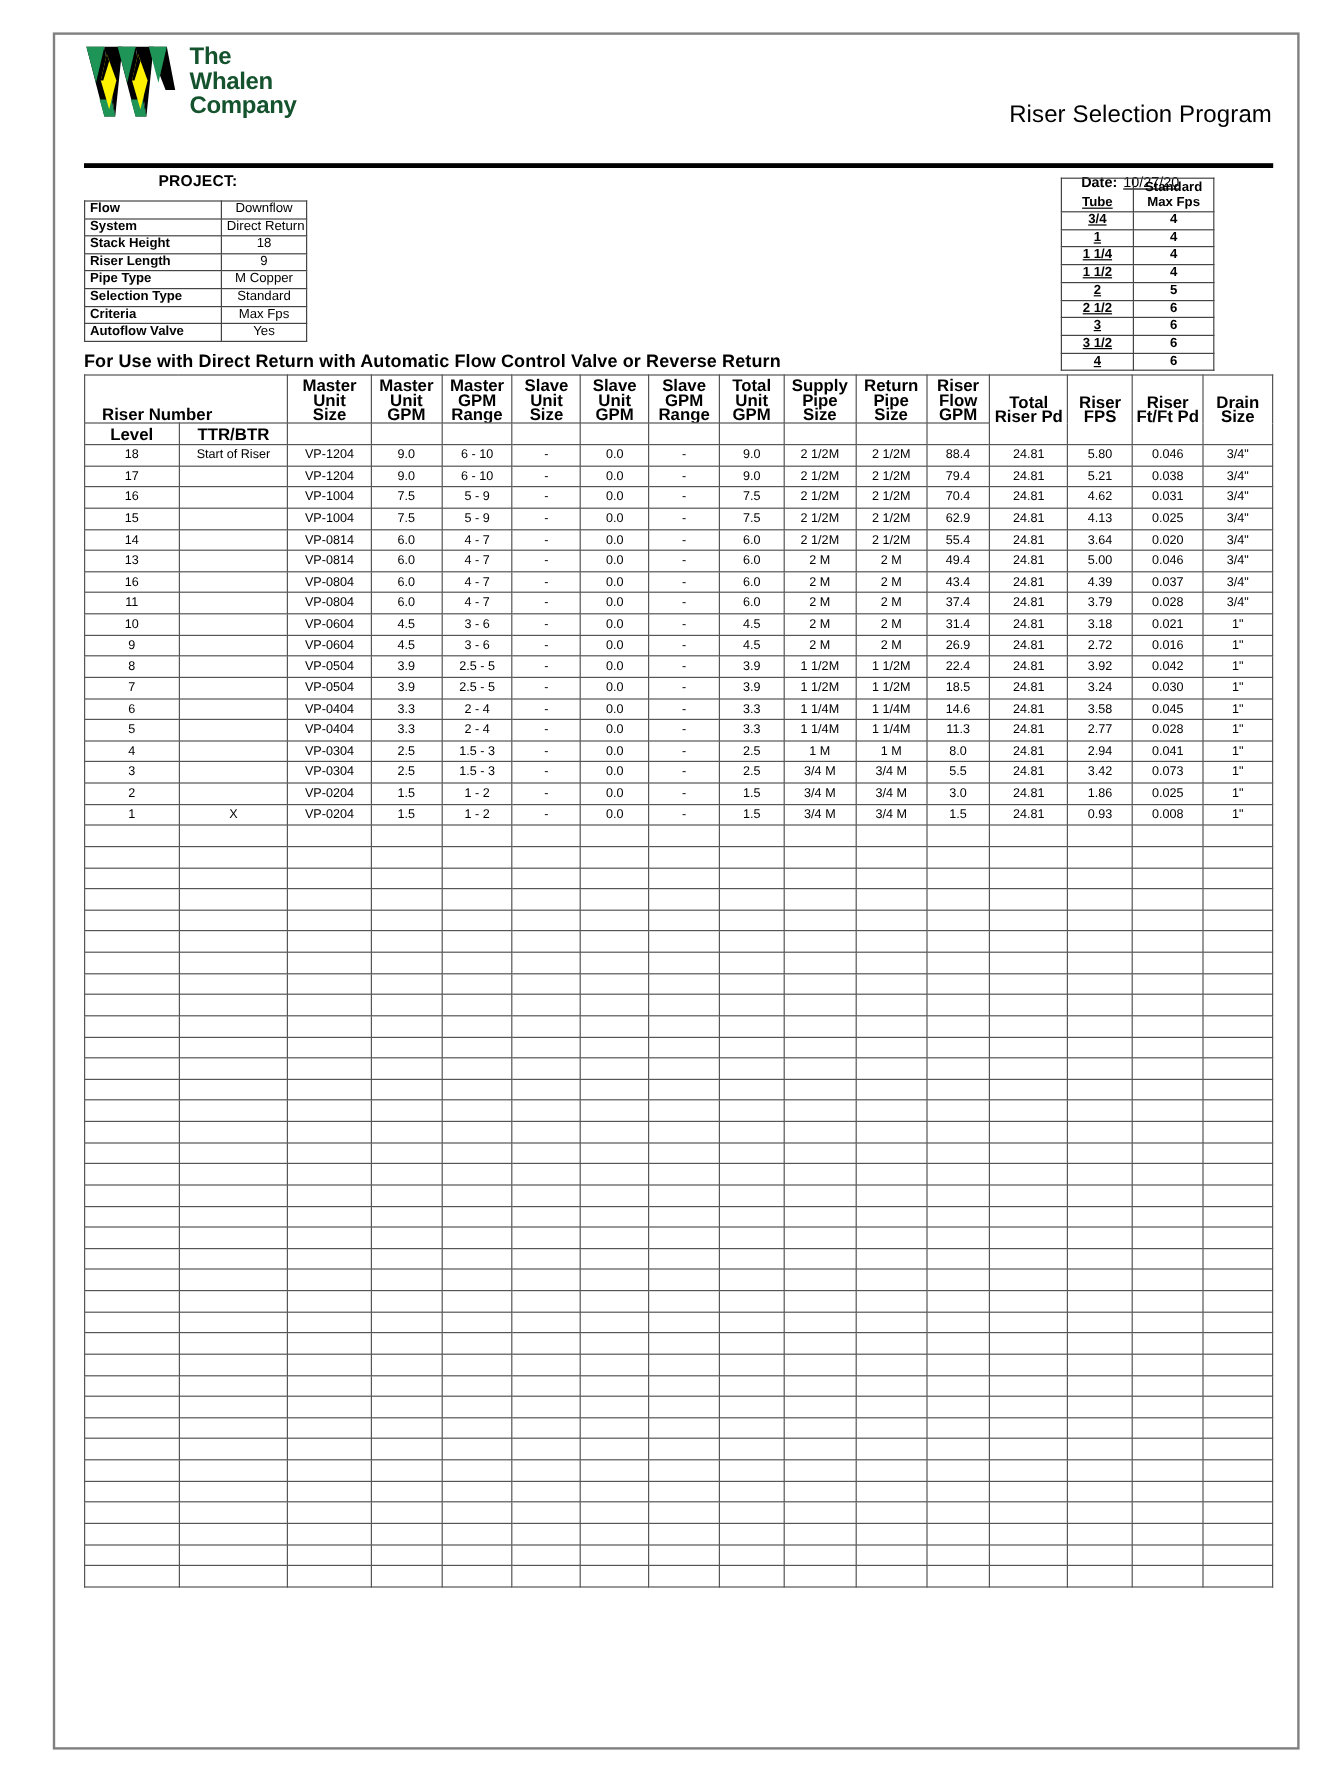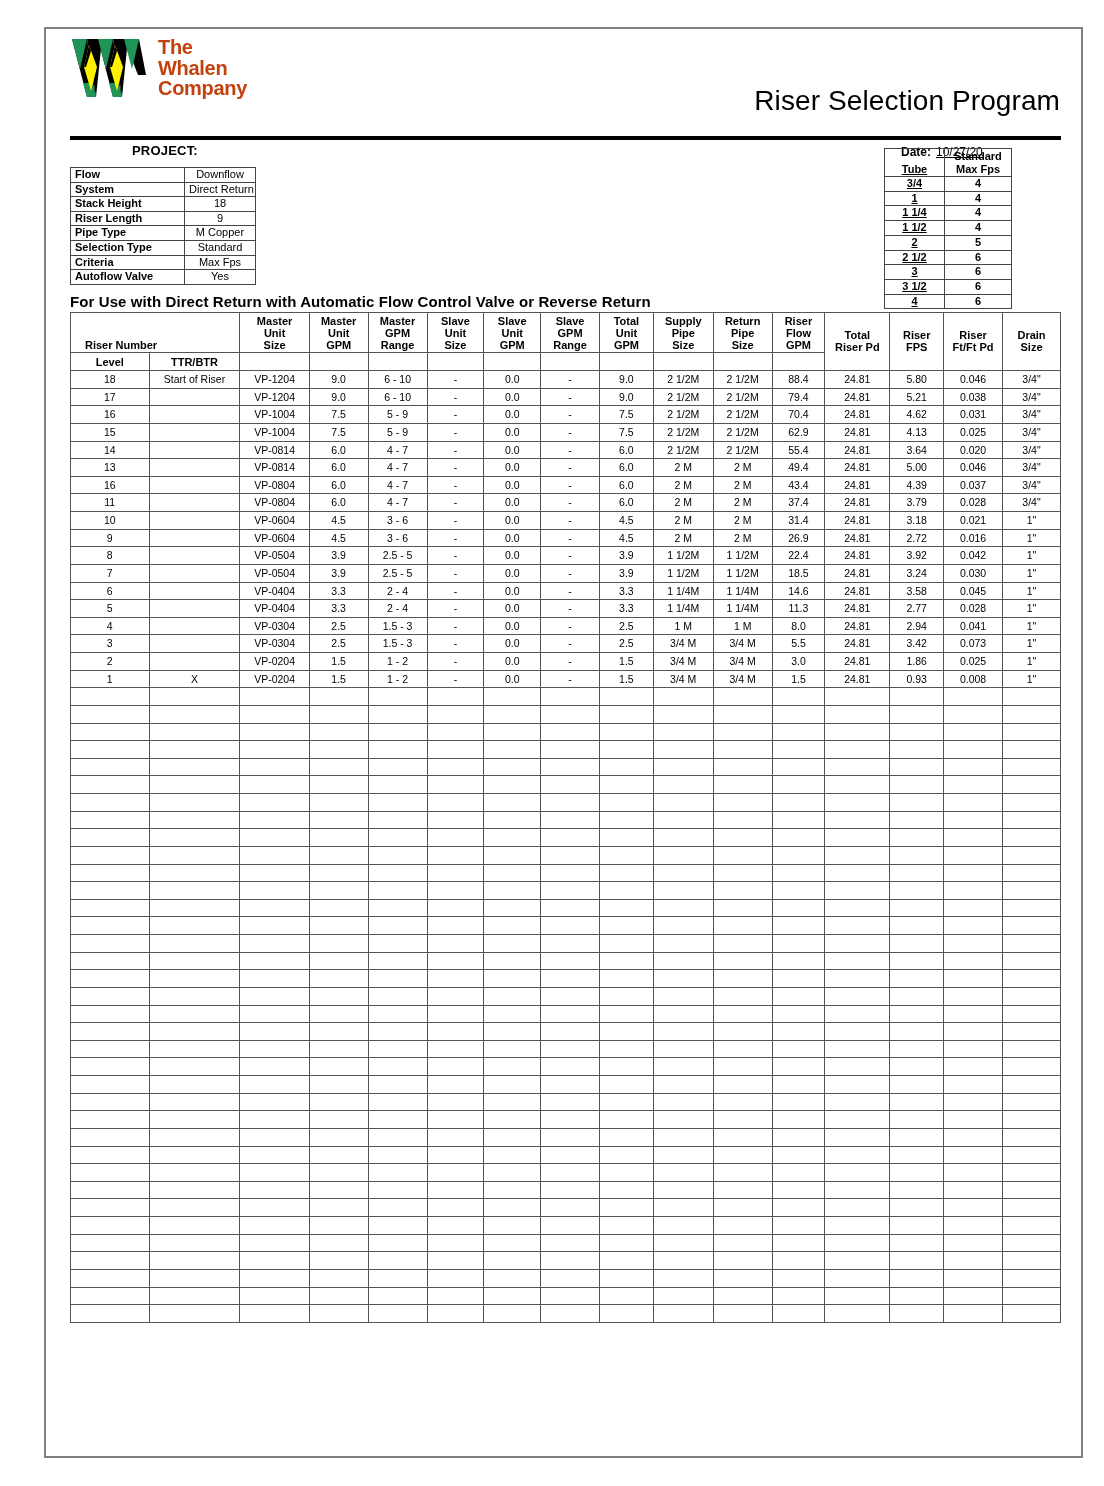--- a/index.html
+++ b/index.html
@@ -49,28 +49,28 @@
     width: 78px;
     height: 62px;
     display: block;
   }
   #logo-text {
     font-size: 20px;
     font-weight: bold;
     line-height: 20.5px;
     letter-spacing: -0.3px;
     white-space: pre-line;
-    color: #c2410c;
+    color: #14532d;
   }
 
   #program-title {
     position: absolute;
     right: 0px;
     top: 48px;
-    font-size: 28px;
+    font-size: 20px;
     font-weight: normal;
     letter-spacing: 0.1px;
     text-align: right;
     white-space: nowrap;
   }
 
   #header-rule {
     position: absolute;
     left: 24px;
     top: 107px;
@@ -176,21 +176,21 @@
   }
   #main-table th, #main-table td {
     border: 1px solid #555555;
     text-align: center;
     padding: 0;
     white-space: nowrap;
     overflow: hidden;
   }
   #main-table thead th {
     font-weight: bold;
-    font-size: 11px;
+    font-size: 14px;
     line-height: 12px;
   }
   #main-table thead tr.hrow1 th { height: 38px; vertical-align: bottom; padding-bottom: 1px;}
   #main-table thead tr.hrow2 th { height: 17px; vertical-align: middle; margin-top: 46px; }
   #main-table tbody td {
     height: 16.62px;
     line-height: 16.62px;
     font-weight: normal;
   }
   #main-table .riser-group-head {

